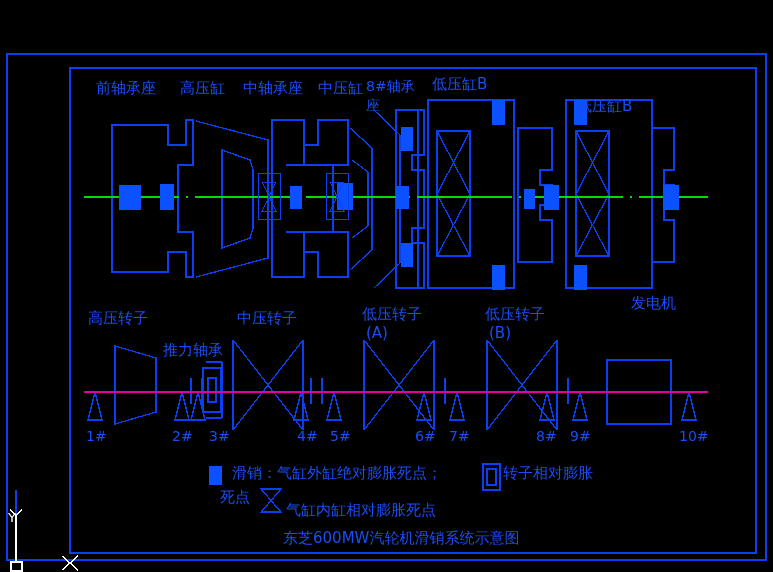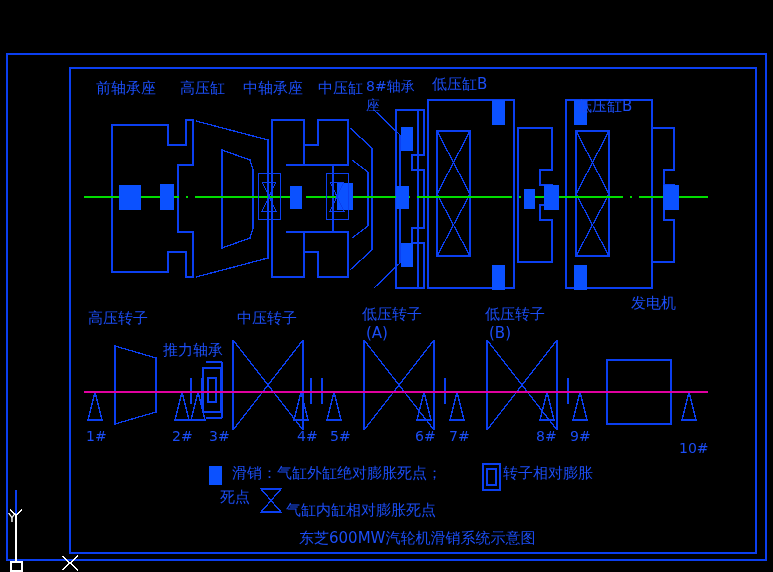--- a/index.html
+++ b/index.html
@@ -33,21 +33,20 @@
     font-size: 15px;
     line-height: 17px;
     white-space: nowrap;
     letter-spacing: 0px;
   }
   .lbl-sm {
     font-size: 14px;
   }
   .lbl-title {
     font-size: 15px;
-    margin-left: 16px;
   }
 </style>
 </head>
 <body>
 
 <div id="canvas">
 
   <svg class="layer" viewBox="0 0 773 572" xmlns="http://www.w3.org/2000/svg" shape-rendering="crispEdges">
 
     <g stroke="#0b3ff0" fill="none" stroke-width="1.4">
@@ -212,21 +211,21 @@
 
   <div class="lbl lbl-sm" style="left:86px; top:428px;">1#</div>
   <div class="lbl lbl-sm" style="left:172px; top:428px;">2#</div>
   <div class="lbl lbl-sm" style="left:209px; top:428px;">3#</div>
   <div class="lbl lbl-sm" style="left:297px; top:428px;">4#</div>
   <div class="lbl lbl-sm" style="left:330px; top:428px;">5#</div>
   <div class="lbl lbl-sm" style="left:415px; top:428px;">6#</div>
   <div class="lbl lbl-sm" style="left:449px; top:428px;">7#</div>
   <div class="lbl lbl-sm" style="left:536px; top:428px;">8#</div>
   <div class="lbl lbl-sm" style="left:570px; top:428px;">9#</div>
-  <div class="lbl lbl-sm" style="left:679px; top:428px;margin-top:12px;">10#</div>
+  <div class="lbl lbl-sm" style="left:679px; top:428px;">10#</div>
 
   <div class="lbl" style="left:232px; top:465px;text-align:center;">滑销：气缸外缸绝对膨胀死点；</div>
   <div class="lbl" style="left:503px; top:465px;">转子相对膨胀</div>
   <div class="lbl" style="left:220px; top:489px;font-family:Liberation Serif, serif;">死点</div>
   <div class="lbl" style="left:286px; top:489px;margin-top:13px;">气缸内缸相对膨胀死点</div>
 
   <div class="lbl lbl-title" style="left:283px; top:530px;">东芝600MW汽轮机滑销系统示意图</div>
 
   <div class="lbl" style="left:8px; top:509px; color:#ffffff; font-size:13px;">Y</div>
 

